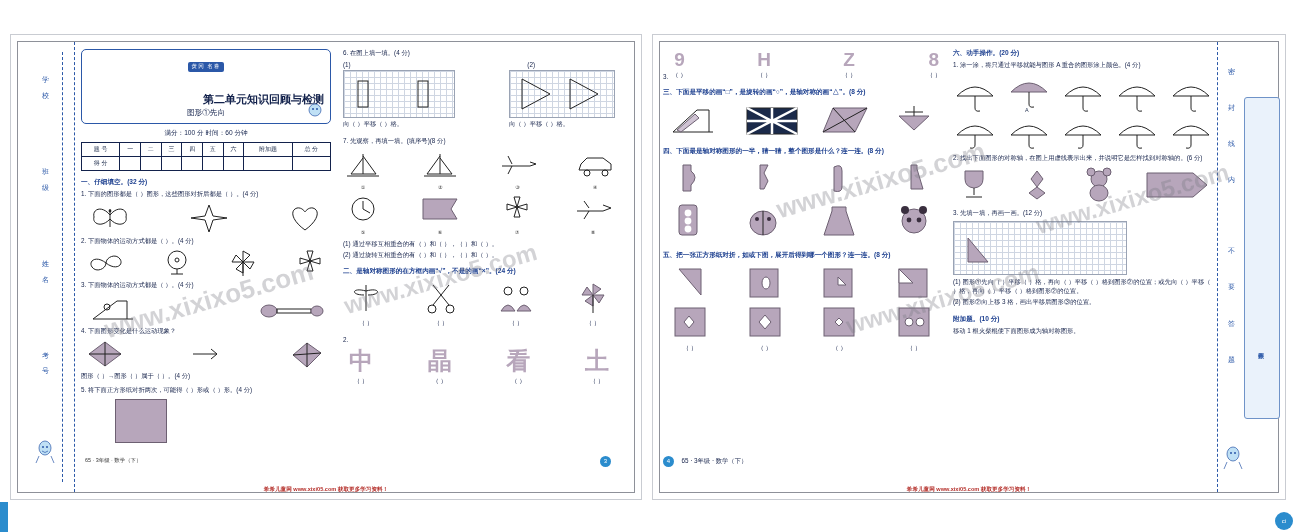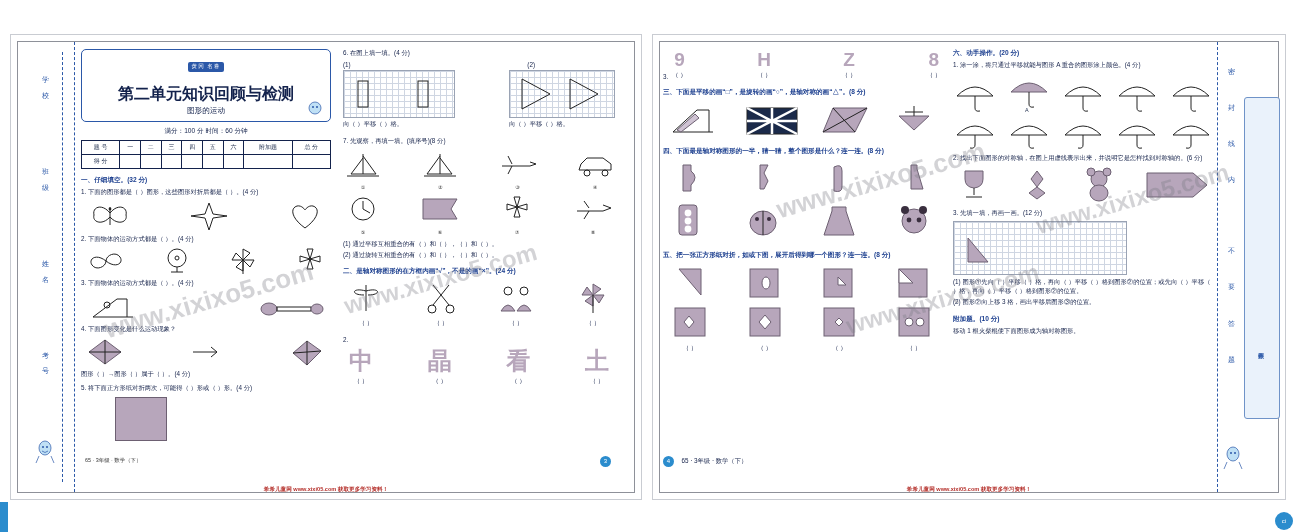--- a/index.html
+++ b/index.html
@@ -29,21 +29,21 @@
 
   
   .col{position:absolute;top:14px;bottom:26px;}
   #L1{left:70px;width:250px;}
   #L2{left:332px;width:272px;}
   #R1{left:10px;width:278px;}
   #R2{left:300px;width:260px;}
 
   .title-box{border:1px solid #2b58a8;border-radius:5px;padding:4px 6px 5px;text-align:center;position:relative;}
   .brand{display:inline-block;background:#2b58a8;color:#fff;font-size:5.6px;padding:1px 4px;border-radius:2px;letter-spacing:1px;}
-  .maintitle{font-size:16px;font-weight:bold;color:#13224c;margin-top:12px;}
+  .maintitle{font-size:11px;font-weight:bold;color:#13224c;margin-top:20px;text-align:right;}
   .subtitle{font-size:7.6px;color:#13224c;margin-top:1px;}
   .score-line{text-align:center;font-size:6.6px;margin:5px 0 4px;color:#13224c;}
 
   table.grade{border-collapse:collapse;width:100%;font-size:6px;}
   table.grade td{border:1px solid #13224c;height:11px;text-align:center;}
   .gridbox{background-image:linear-gradient(#cfd6e2 1px,transparent 1px),
       linear-gradient(90deg,#cfd6e2 1px,transparent 1px);background-size:6px 6px;border:1px solid #9aa3b4;}
   .shape{fill:none;stroke:#222;stroke-width:1;}
   .fillshape{fill:#b7a6bb;stroke:#6d6072;stroke-width:1;}
   .lightfill{fill:#cfc3d3;stroke:#6d6072;stroke-width:1;}
@@ -80,21 +80,21 @@
       <path d="M8 15 q3 3 6 0" fill="none" stroke="#2b58a8" stroke-width=".7"></path>
       <path d="M5 20 l-3 7 M17 20 l3 7" stroke="#2b58a8" stroke-width=".7" fill="none"></path>
     </svg>
   </div>
 
   <div class="col" id="L1">
 
     <div class="title-box">
       <span class="brand">黄冈 名卷</span>
       <div class="maintitle">第二单元知识回顾与检测</div>
-      <div class="subtitle">图形的运动</div>
+      <div class="subtitle">图形①先向</div>
       <svg style="position:absolute;right:4px;bottom:2px;width:22px;height:20px" viewBox="0 0 22 20">
         <circle cx="11" cy="9" r="6" fill="#bfe0f5" stroke="#2b58a8" stroke-width=".7"></circle>
         <circle cx="9" cy="8" r="1" fill="#2b58a8"></circle>
           <circle cx="13" cy="8" r="1" fill="#2b58a8"></circle>
       </svg>
     </div>
 
     <div class="score-line">满分：100 分      时间：60 分钟</div>
 
     <table class="grade">

